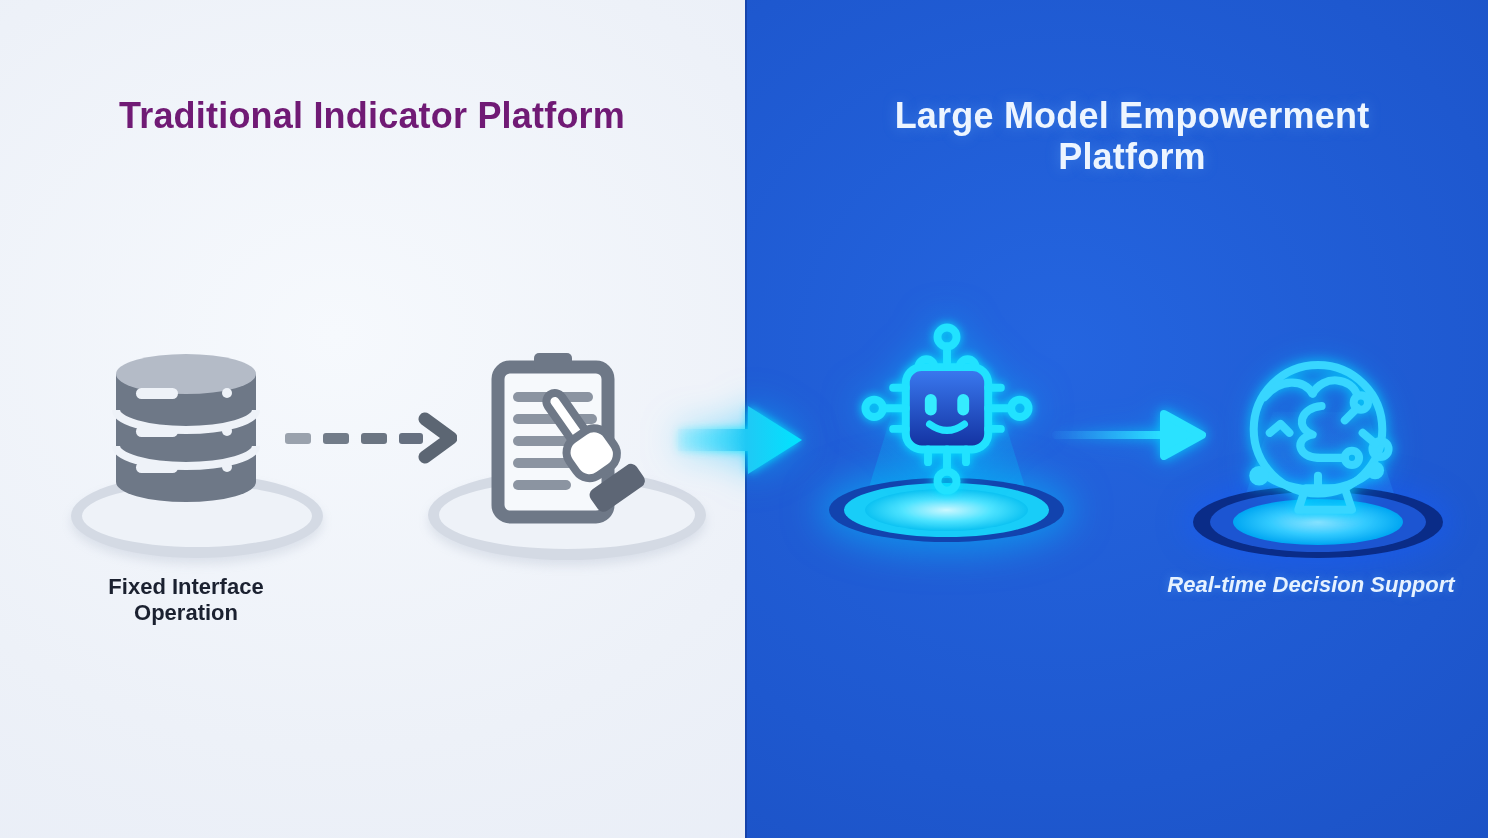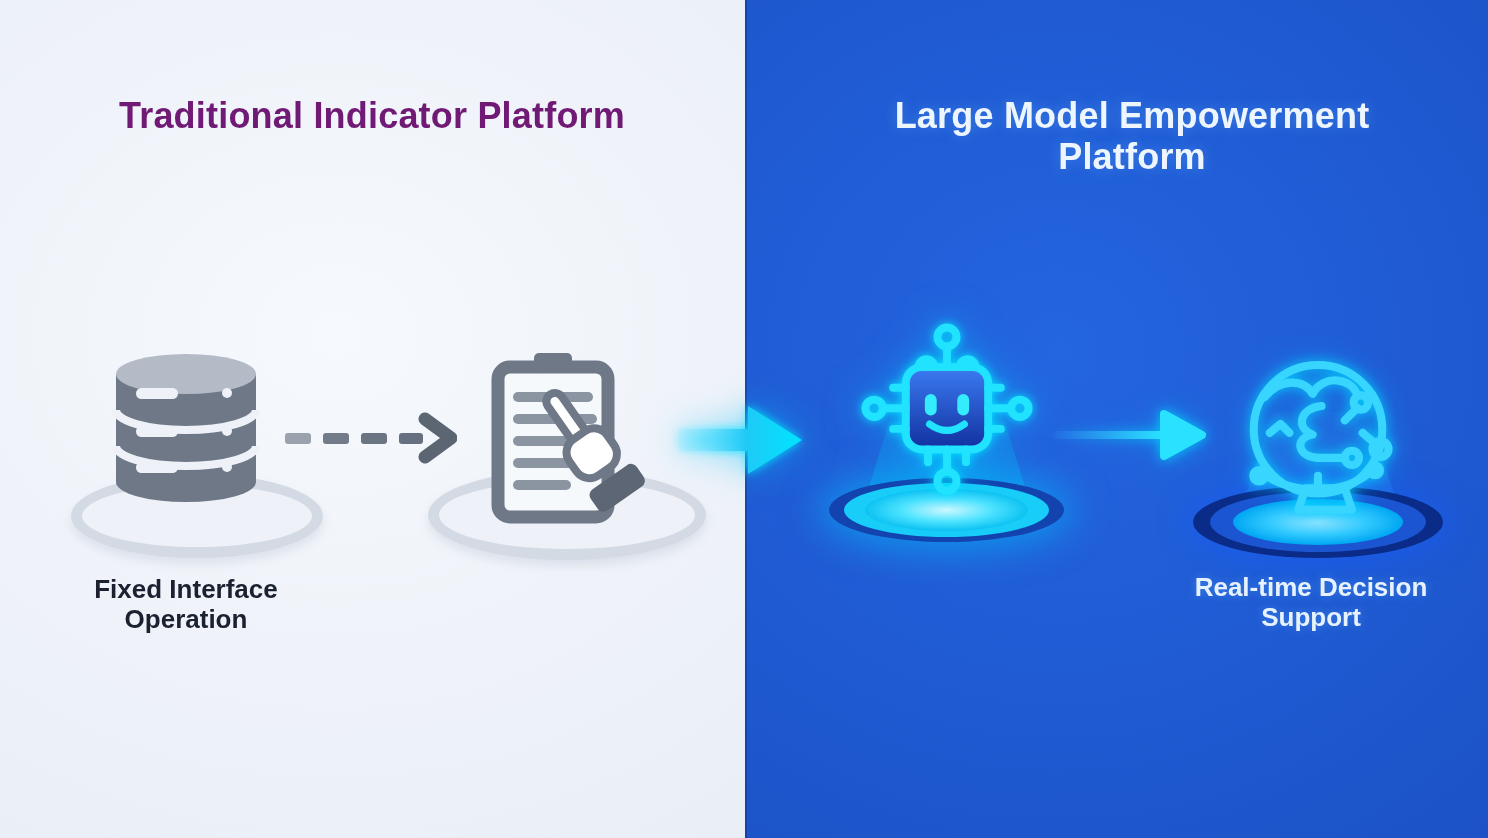--- a/index.html
+++ b/index.html
@@ -13,27 +13,27 @@
     background:radial-gradient(115% 95% at 42% 42%, #2465e0 0%, #1e58cf 55%, #1a4dbd 100%);
     box-shadow:inset 2px 0 0 rgba(8,35,110,.35);}
   
   .title{position:absolute;margin:0;text-align:center;font-weight:bold;
          font-size:36px;line-height:1.13;letter-spacing:.2px;}
   .title.dark{left:102px;top:96px;width:540px;color:#701a75;}
   .title.light{left:832px;top:96px;width:600px;color:#edf5ff;
                text-shadow:0 0 14px rgba(120,190,255,.35);}
   
   .caption{position:absolute;text-align:center;font-weight:bold;
-           font-size:26px;line-height:1.16;}
+           font-size:22px;line-height:1.16;}
   .caption.dark{color:#1b2130;}
   .caption.light{color:#e6f2ff;text-shadow:0 0 10px rgba(110,190,255,.4);}
   #cap-fixed{left:66px;top:574px;width:240px;}
   #cap-lagging{left:426px;top:574px;width:260px;}
   #cap-natural{left:807px;top:568px;width:280px;}
-  #cap-realtime{left:1166px;top:572px;width:290px;}
+  #cap-realtime{left:1166px;top:572px;width:290px;font-style:italic;}
   
   .abs{position:absolute;}
   .ell{position:absolute;border-radius:50%;}
   
   .pedestal-gray{border:11px solid #d4dae4;background:#eef2f8;
                  box-shadow:0 6px 10px rgba(160,170,190,.25);}
   
   .glow-cyan{filter:drop-shadow(0 0 5px rgba(0,230,255,.95)) drop-shadow(0 0 18px rgba(0,190,255,.55));}
   .glow-soft{filter:drop-shadow(0 0 6px rgba(0,220,255,.8)) drop-shadow(0 0 14px rgba(0,170,255,.45));}
   .cone{position:absolute;clip-path:polygon(22% 0,78% 0,100% 100%,0 100%);}

